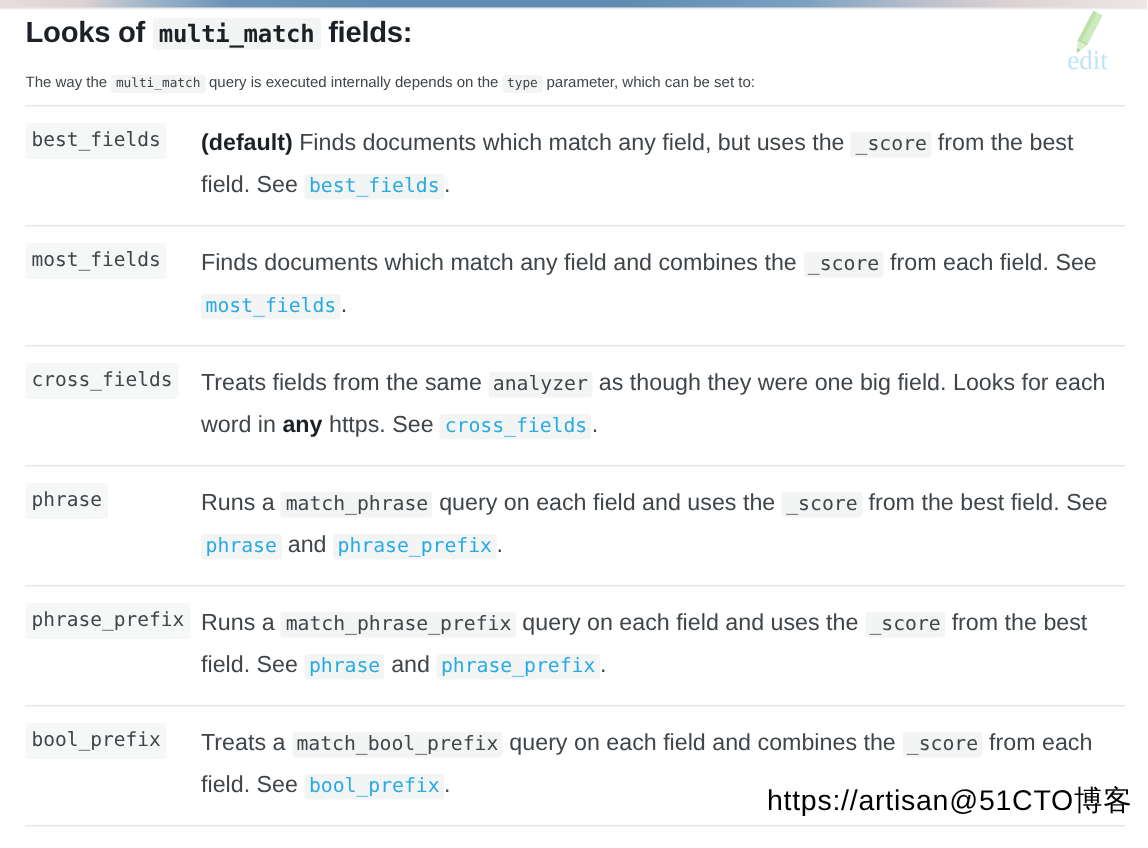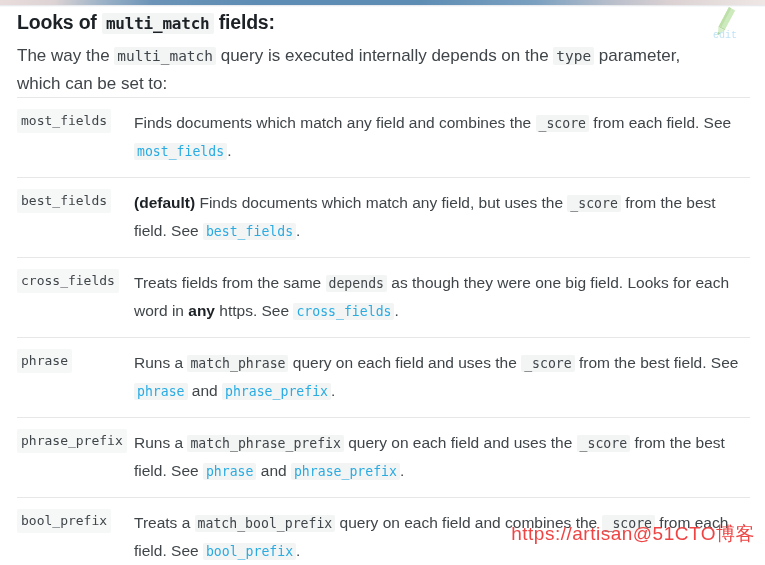--- a/index.html
+++ b/index.html
@@ -58,21 +58,21 @@
     font-weight: bold;
     color: #1c2126;
     letter-spacing: -0.2px;
     line-height: 1.25;
   }
 
   
   .intro {
     margin: 0;
     padding: 8px 42px 0 17px;
-    font-size: 17px;
+    font-size: 10px;
     line-height: 27px;
     color: #3f4549;
   }
 
   
   code, .code {
     font-family: "DejaVu Sans Mono", "Liberation Mono", monospace;
     background: #f3f4f4;
     color: #3f4549;
     font-size: 0.85em;
@@ -145,32 +145,32 @@
     text-align: center;
     cursor: pointer;
   }
   #edit-control .pencil {
     display: block;
     margin: 0 auto;
   }
   #edit-control .edit-label {
     display: block;
     margin-top: -9px;
-    font-size: 10px;
+    font-size: 18px;
     color: #bfe3f5;
-    font-family: Liberation Mono, monospace;
+    font-family: Liberation Serif, serif;
   }
 
   
   #watermark {
     position: absolute;
     right: 10px;
     bottom: 18px;
     font-size: 19px;
-    color: #ef4444;
+    color: #000000;
     font-family: "Liberation Sans", sans-serif;
     letter-spacing: 0.5px;
     white-space: nowrap;
     user-select: none;
   }
 </style>
 </head>
 <body>
 
 <div id="top-strip"></div>
@@ -182,30 +182,30 @@
     <span>Looks of </span><span class="code-title">multi_match</span><span> fields:</span>
   </h1>
 
   <p class="intro">
     <span>The way the </span><span class="code">multi_match</span><span> query is executed internally depends on the </span><span class="code">type</span><span> parameter, which can be set to:</span>
   </p>
 
   <table id="types-table">
     <tbody id="types-tbody">
         <tr>
+          <td class="term-cell"><span class="term">best_fields</span></td>
+          <td class="desc-cell"><b>(default)</b><span> Finds documents which match any field, but uses the </span><span class="code">_score</span><span> from the best field. See </span><a class="doclink" href="#">best_fields</a><span>.</span></td>
+        </tr>
+        <tr>
           <td class="term-cell"><span class="term">most_fields</span></td>
           <td class="desc-cell"><span>Finds documents which match any field and combines the </span><span class="code">_score</span><span> from each field. See </span><a class="doclink" href="#">most_fields</a><span>.</span></td>
         </tr>
         <tr>
-          <td class="term-cell"><span class="term">best_fields</span></td>
-          <td class="desc-cell"><b>(default)</b><span> Finds documents which match any field, but uses the </span><span class="code">_score</span><span> from the best field. See </span><a class="doclink" href="#">best_fields</a><span>.</span></td>
-        </tr>
-        <tr>
           <td class="term-cell"><span class="term">cross_fields</span></td>
-          <td class="desc-cell"><span>Treats fields from the same </span><span class="code">depends</span><span> as though they were one big field. Looks for each word in </span><b>any</b><span> https. See </span><a class="doclink" href="#">cross_fields</a><span>.</span></td>
+          <td class="desc-cell"><span>Treats fields from the same </span><span class="code">analyzer</span><span> as though they were one big field. Looks for each word in </span><b>any</b><span> https. See </span><a class="doclink" href="#">cross_fields</a><span>.</span></td>
         </tr>
         <tr>
           <td class="term-cell"><span class="term">phrase</span></td>
           <td class="desc-cell"><span>Runs a </span><span class="code">match_phrase</span><span> query on each field and uses the </span><span class="code">_score</span><span> from the best field. See </span><a class="doclink" href="#">phrase</a><span> and </span><a class="doclink" href="#">phrase_prefix</a><span>.</span></td>
         </tr>
         <tr>
           <td class="term-cell"><span class="term">phrase_prefix</span></td>
           <td class="desc-cell"><span>Runs a </span><span class="code">match_phrase_prefix</span><span> query on each field and uses the </span><span class="code">_score</span><span> from the best field. See </span><a class="doclink" href="#">phrase</a><span> and </span><a class="doclink" href="#">phrase_prefix</a><span>.</span></td>
         </tr>
         <tr>

